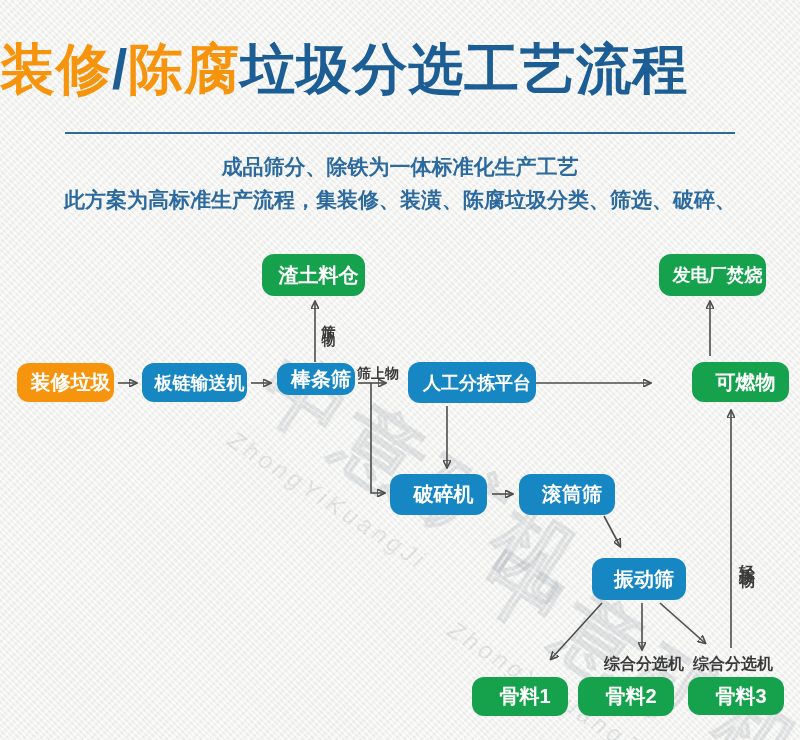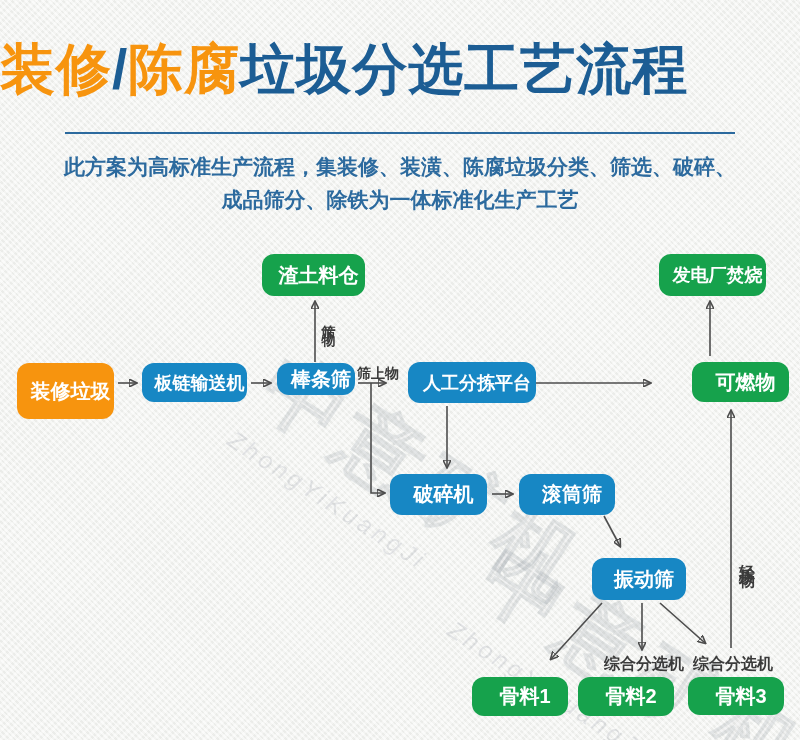--- a/index.html
+++ b/index.html
@@ -112,22 +112,22 @@
     <div class="wm-en">ZhongYiKuangJi</div>
   </div>
   <div class="wm" style="left:520px; top:520px;">
     <div class="wm-cn">中意矿机</div>
     <div class="wm-en">ZhongYiKuangJi</div>
   </div>
 
   <h1 class="title"><span class="orange">装修</span><span class="blue">/</span><span class="orange">陈腐</span><span class="blue">垃圾分选工艺流程</span></h1>
   <div class="divider"></div>
   <div class="desc">
+    <div>成品筛分、除铁为一体标准化生产工艺</div>
     <div>此方案为高标准生产流程，集装修、装潢、陈腐垃圾分类、筛选、破碎、</div>
-    <div>成品筛分、除铁为一体标准化生产工艺</div>
   </div>
 
   <svg class="edges" width="800" height="740" viewBox="0 0 800 740">
     <defs>
       <marker id="ah" markerWidth="9" markerHeight="8" refX="7" refY="4" orient="auto" markerUnits="userSpaceOnUse">
         <path d="M0,0 L8,4 L0,8 Z" fill="#4d4d4d" stroke="none"></path>
       </marker>
     </defs>
     <path d="M118 383 L136 383" marker-end="url(#ah)"></path>
     <path d="M251 383 L270 383" marker-end="url(#ah)"></path>
@@ -141,21 +141,21 @@
     <path d="M710 356 L710 302" marker-end="url(#ah)"></path>
     <path d="M602 603 L551 659" marker-end="url(#ah)"></path>
     <path d="M642 603 L642 649" marker-end="url(#ah)"></path>
     <path d="M660 603 L705 643" marker-end="url(#ah)"></path>
     <path d="M731 648 L731 411" marker-end="url(#ah)"></path>
   </svg>
 
   <div class="node green" style="left:262px; top:254px; width:103px; height:42px;">渣土料仓</div>
   <div class="node green sm" style="left:659px; top:254px; width:107px; height:42px;">发电厂焚烧</div>
 
-  <div class="node orange" style="left:17px; top:363px; width:97px; height:56px;text-align:center;">装修垃圾</div>
+  <div class="node orange" style="left:17px; top:363px; width:97px; height:39px;text-align:center;">装修垃圾</div>
   <div class="node blue sm" style="left:142px; top:363px; width:105px; height:39px;">板链输送机</div>
   <div class="node blue" style="left:277px; top:363px; width:78px; height:32px;">棒条筛</div>
   <div class="node blue sm" style="left:408px; top:362px; width:128px; height:41px;border-radius:12px;">人工分拣平台</div>
   <div class="node green" style="left:692px; top:362px; width:97px; height:40px;">可燃物</div>
 
   <div class="node blue" style="left:390px; top:474px; width:97px; height:41px;">破碎机</div>
   <div class="node blue" style="left:519px; top:474px; width:96px; height:41px;font-family:Liberation Serif, serif;">滚筒筛</div>
 
   <div class="node blue" style="left:592px; top:558px; width:94px; height:42px;">振动筛</div>
 

